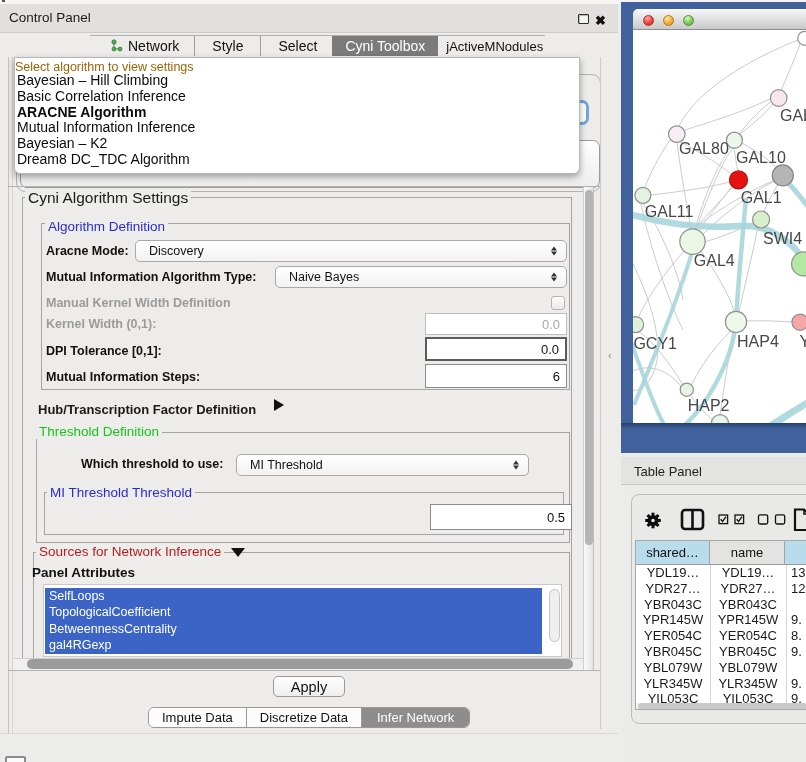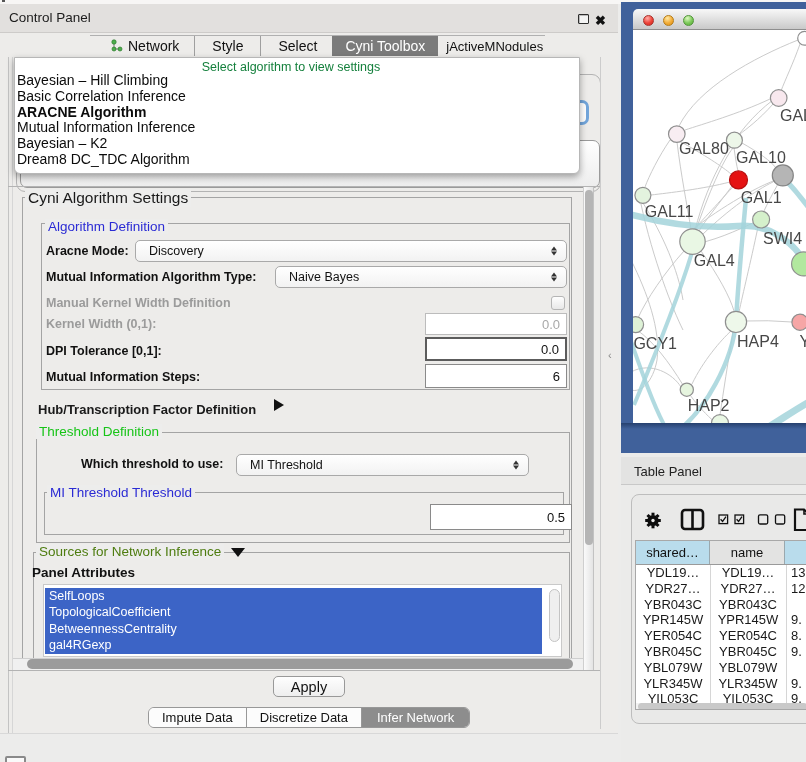--- a/index.html
+++ b/index.html
@@ -110,21 +110,21 @@
     </div>
 
   <div class="abs" style="left:44px;top:488px;width:520px;height:43px;border:1px solid #a4a4a4;"></div>
   <div class="glabel" style="left:47px;top:481px;color:#2b2bd4;font-size:13.5px;">MI Threshold Threshold</div>
 
   <div class="field" style="left:418px;top:500px;width:142px;height:26px;border:1px solid #8a8a8a;color:#111;margin-left:12px;">
       <span>0.5</span>
     </div>
 
   <div class="abs" style="left:33px;top:548px;width:537px;height:116px;border:1px solid #a4a4a4;border-bottom:none;"></div>
-  <div class="glabel" style="left:36px;top:540px;color:#4d7c0f;font-size:13.5px;">Sources for Network Inference</div>
+  <div class="glabel" style="left:36px;top:540px;color:#b91c1c;font-size:13.5px;">Sources for Network Inference</div>
   <div class="abs" style="left:231px;top:544px;width:0;height:0;border-top:9px solid #111;border-left:7px solid transparent;border-right:7px solid transparent;"></div>
 
   <div class="abs b" style="left:32px;top:561px;font-size:13.5px;color:#111;">Panel Attributes</div>
 
   <div class="abs" style="left:43px;top:580px;width:519px;height:73px;background:#fff;border:1px solid #c9c9c9;">
     <div class="abs" style="left:1px;top:2.5px;width:497px;height:66.5px;background:#3c64c6;"></div>
     <div class="abs" style="left:5px;top:3px;font-size:12.5px;color:#fff;line-height:16.4px;">SelfLoops<br>TopologicalCoefficient<br>BetweennessCentrality<br>gal4RGexp</div>
     <div class="abs" style="left:505px;top:4px;width:11px;height:53px;background:#efefef;border:1px solid #c4c4c4;border-radius:6px;"></div>
   </div>
 
@@ -146,21 +146,21 @@
 
 <div class="abs" style="left:600px;top:57px;width:1px;height:672px;background:#cccccc;"></div>
 
 <div class="abs" style="left:608px;top:349px;font-size:11px;color:#8a8a8a;">‹</div>
 
 <div class="abs" style="left:0;top:733px;width:618px;height:29px;background:#ececeb;border-top:1px solid #d8d8d8;"></div>
 
 <div class="abs" style="left:5px;top:756px;width:21px;height:10px;border:2px solid #8a8a8a;border-radius:2px;background:#fafafa;"></div>
 
 <div class="abs" style="left:14px;top:57px;width:566px;height:117px;background:#fff;border:1px solid #b7b7b7;border-radius:0 0 6px 6px;box-shadow:0 3px 7px rgba(0,0,0,.35);z-index:50;">
-  <div style="text-align:center;font-size:12.5px;color:#15803d;padding-top:2px;height:15px;padding-right:12px;">Select algorithm to view settings</div>
+  <div style="text-align:left;font-size:12.5px;color:#a16207;padding-top:2px;height:15px;padding-right:12px;">Select algorithm to view settings</div>
   <div style="font-size:14px;color:#0b0b0b;line-height:15.8px;padding-left:2px;padding-top:0px;">
     Bayesian – Hill Climbing<br>
     Basic Correlation Inference<br>
     <span class="b">ARACNE Algorithm</span><br>
     Mutual Information Inference<br>
     Bayesian – K2<br>
     Dream8 DC_TDC Algorithm
   </div>
 </div>
 

